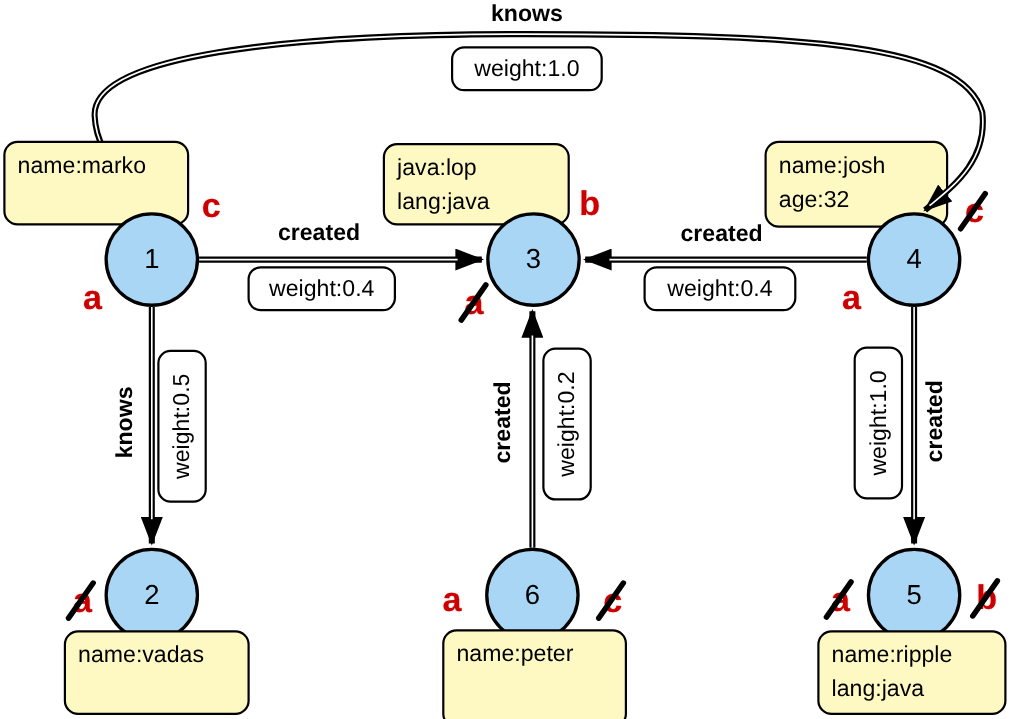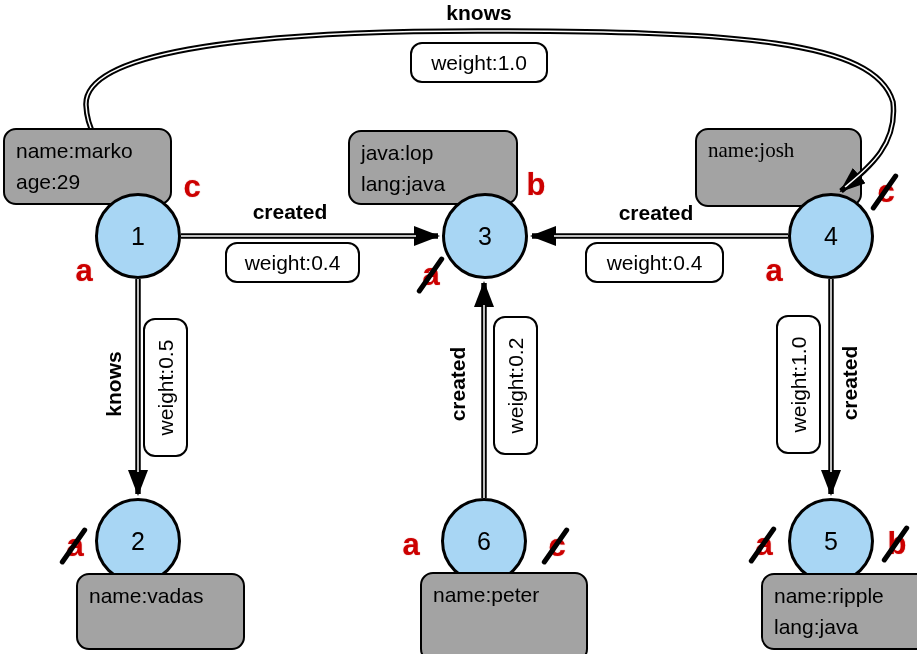--- a/index.html
+++ b/index.html
@@ -2,26 +2,26 @@
 <html style="--vertex-fill: #A8D6F4; --marker-red: #CC0000;"><head>
 <meta charset="utf-8">
 <style>
   html,body{margin:0;padding:0;background:#fff;}
   .canvas{
     position:relative;width:917px;height:654px;background:#fff;
     font-family:"Liberation Sans",sans-serif;color:#000;overflow:hidden;
   }
   svg.edge-layer{position:absolute;left:0;top:0;z-index:2;}
   .propbox{
-    position:absolute;background:#a3a3a3;border:2.5px solid #000;border-radius:13px;
+    position:absolute;background:#fef9c3;border:2.5px solid #000;border-radius:13px;
     padding:5px 11px 0 11px;font-size:21px;line-height:31px;z-index:3;box-sizing:border-box;
     white-space:nowrap;
   }
-  .propbox.under{z-index:1;font-family:Liberation Serif, serif;}
-  .propbox.over{z-index:5;margin-left:18px;}
+  .propbox.under{z-index:1;}
+  .propbox.over{z-index:5;}
   .wbox{
     position:absolute;background:#fff;border:2.5px solid #000;border-radius:12px;
     font-size:21px;z-index:3;box-sizing:border-box;display:flex;align-items:center;
     justify-content:center;white-space:nowrap;
   }
   .rot{transform:rotate(-90deg);}
   .elabel{
     position:absolute;font-weight:bold;font-size:21px;z-index:3;text-align:center;
     white-space:nowrap;
     text-shadow:-2px 0 #fff,2px 0 #fff,0 -2px #fff,0 2px #fff,
@@ -65,28 +65,28 @@
       <path stroke="#fff" stroke-width="1.5" d="M138,279 L138,472"></path>
       <path stroke-width="5.5" d="M484,498 L484,283" marker-end="url(#arw)"></path>
       <path stroke="#fff" stroke-width="1.5" d="M484,498 L484,305"></path>
       <path stroke-width="5.5" d="M831,279 L831,494" marker-end="url(#arw)"></path>
       <path stroke="#fff" stroke-width="1.5" d="M831,279 L831,472"></path>
     </g>
   </svg>
 
   <div class="propbox" style="left:3px;top:128px;width:169px;height:77px">
     <div>name:marko</div>
-    <div>age:29</div>
   </div>
   <div class="propbox" style="left:348px;top:130px;width:170px;height:75px">
     <div>java:lop</div>
     <div>lang:java</div>
   </div>
   <div class="propbox under" style="left:695px;top:128px;width:167px;height:79px">
     <div>name:josh</div>
+    <div>age:32</div>
   </div>
   <div class="propbox over" style="left:58px;top:573px;width:169px;height:77px">
     <div>name:vadas</div>
   </div>
   <div class="propbox over" style="left:402px;top:572px;width:168px;height:90px">
     <div>name:peter</div>
   </div>
   <div class="propbox over" style="left:743px;top:573px;width:172px;height:77px">
     <div>name:ripple</div>
     <div>lang:java</div>

